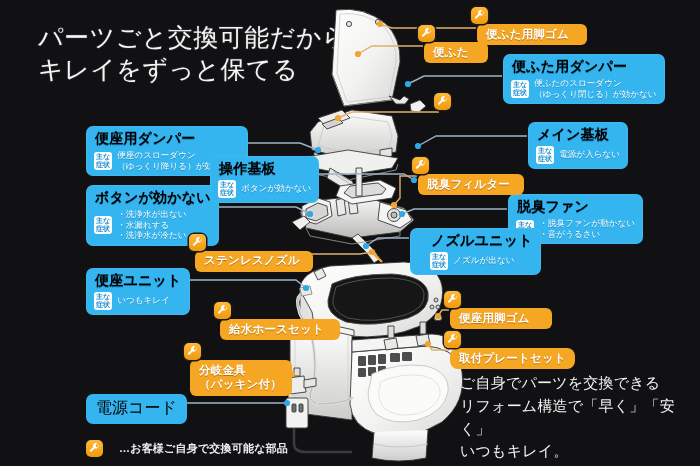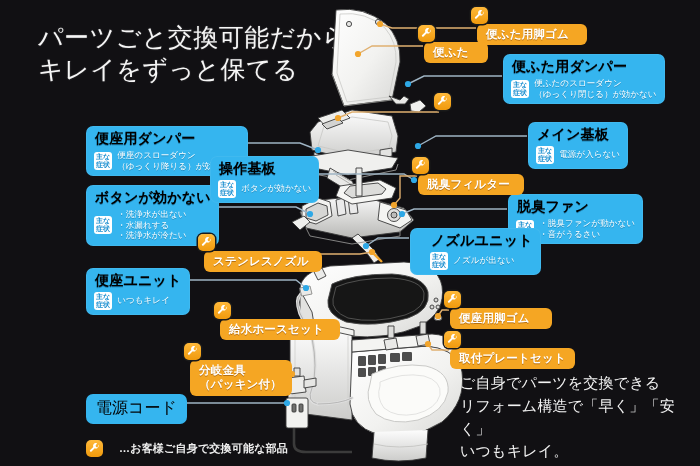--- a/index.html
+++ b/index.html
@@ -478,21 +478,21 @@
         </span>
       </div>
       <div class="callout" style="left: 418px; top: 168px;">
         <span class="wrench" style="left: -6px; top: -11px;">
           <svg width="11" height="11" viewBox="0 0 24 24" aria-hidden="true">
             <path d="M20.6 3.4a6.3 6.3 0 0 1-8.2 8.2L5.6 18.4a2.1 2.1 0 1 1-3-3l6.8-6.8a6.3 6.3 0 0 1 8.2-8.2L14.4 5.2l.9 3.5 3.5.9z" fill="#ffffff"></path>
           </svg>
         </span>
         <div class="pill-orange" style="min-width: 88px; margin-top: 6px;"><div class="o-title">脱臭フィルター</div></div>
       </div>
-      <div class="callout" style="left: 204px; top: 245px;">
+      <div class="callout" style="left: 195px; top: 245px; font-family: Liberation Mono, monospace;">
         <span class="wrench" style="left: -6px; top: -11px;">
           <svg width="11" height="11" viewBox="0 0 24 24" aria-hidden="true">
             <path d="M20.6 3.4a6.3 6.3 0 0 1-8.2 8.2L5.6 18.4a2.1 2.1 0 1 1-3-3l6.8-6.8a6.3 6.3 0 0 1 8.2-8.2L14.4 5.2l.9 3.5 3.5.9z" fill="#ffffff"></path>
           </svg>
         </span>
         <div class="pill-orange" style="min-width: 100px; margin-top: 6px;"><div class="o-title">ステンレスノズル</div></div>
       </div>
       <div class="callout" style="left: 184px; top: 313px; margin-left: 36px;">
         <span class="wrench" style="left: -6px; top: -11px;">
           <svg width="11" height="11" viewBox="0 0 24 24" aria-hidden="true">
@@ -517,21 +517,21 @@
           </svg>
         </span>
         <div class="pill-orange" style="min-width: 84px; margin-top: 6px;"><div class="o-title">便座用脚ゴム</div></div>
       </div>
       <div class="callout" style="left: 450px; top: 342px;">
         <span class="wrench" style="left: -6px; top: -11px;">
           <svg width="11" height="11" viewBox="0 0 24 24" aria-hidden="true">
             <path d="M20.6 3.4a6.3 6.3 0 0 1-8.2 8.2L5.6 18.4a2.1 2.1 0 1 1-3-3l6.8-6.8a6.3 6.3 0 0 1 8.2-8.2L14.4 5.2l.9 3.5 3.5.9z" fill="#ffffff"></path>
           </svg>
         </span>
-        <div class="pill-orange" style="min-width: 104px; margin-top: 6px;"><div class="o-title">取付プレートセット</div></div>
+        <div class="pill-orange" style="min-width: 104px; margin-top: 6px; border-radius: 8px;"><div class="o-title">取付プレートセット</div></div>
       </div>
     </div>
 
   <div class="legend">
     <span class="lg-ico">
       <svg width="11" height="11" viewBox="0 0 24 24" aria-hidden="true">
         <path d="M20.6 3.4a6.3 6.3 0 0 1-8.2 8.2L5.6 18.4a2.1 2.1 0 1 1-3-3l6.8-6.8a6.3 6.3 0 0 1 8.2-8.2L14.4 5.2l.9 3.5 3.5.9z" fill="#ffffff"></path>
       </svg>
     </span>
     <span class="lg-text">…お客様ご自身で交換可能な部品</span>

